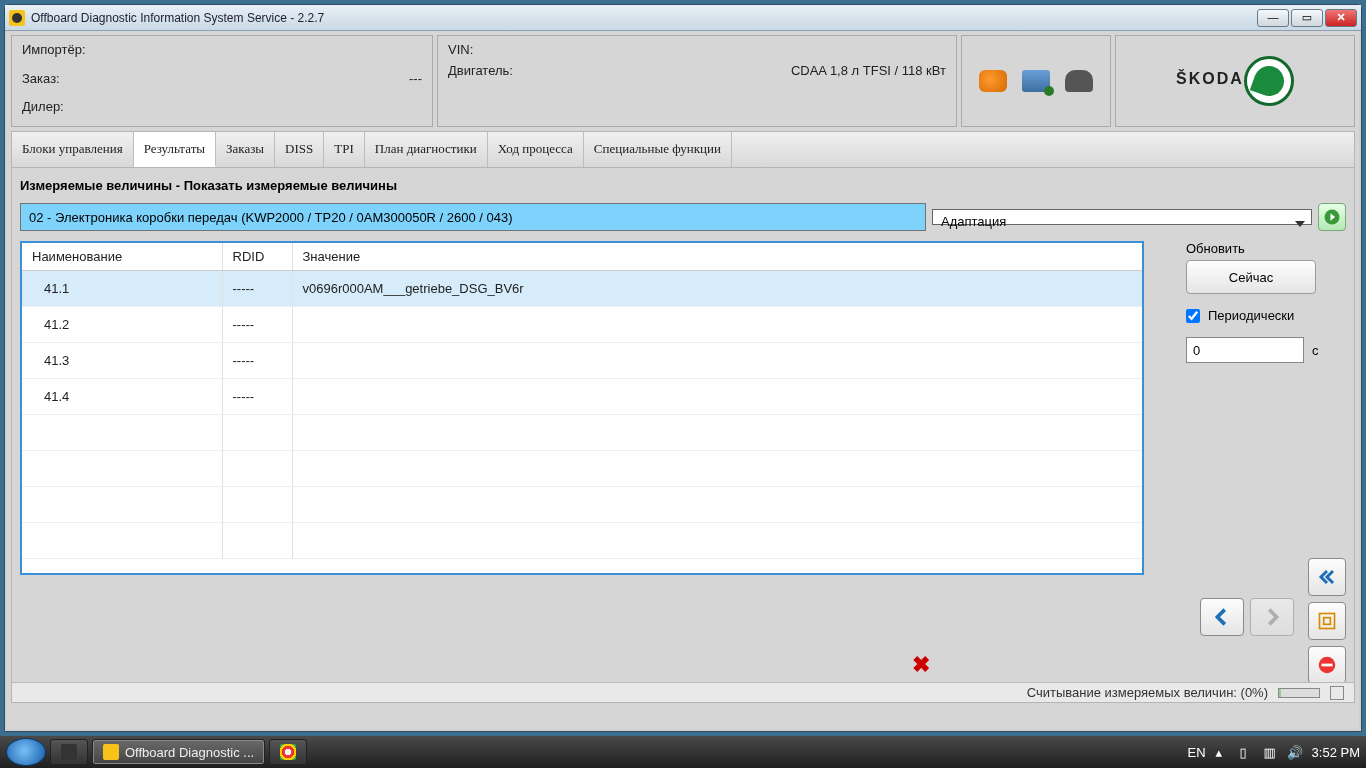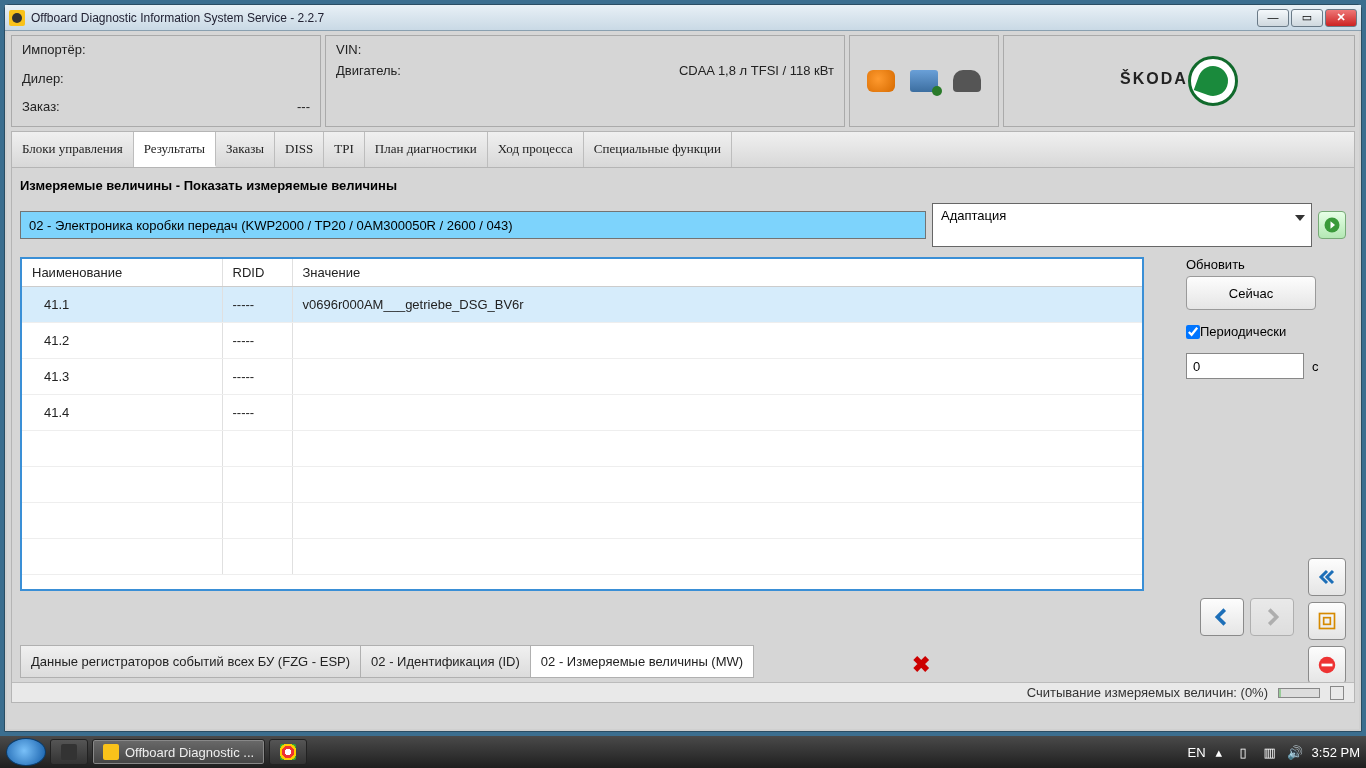--- a/index.html
+++ b/index.html
@@ -15,21 +15,21 @@
 .win-btn { width: 32px; height: 18px; border:1px solid #6a7a87; background:linear-gradient(180deg,#f4f8fb,#cfd8de); border-radius:3px; display:flex; align-items:center; justify-content:center; }
 .win-btn.close { background:linear-gradient(180deg,#e77,#c22); color:#fff; font-weight:bold; }
 .win-btn span { font-size:11px; line-height:1; }
 
 
 .app { position:absolute; inset:26px 2px 2px 2px; background:#d6d6d6; padding:4px; }
 
 
 .topgrid { display:flex; gap:4px; height:92px; }
 .panel { background:#d6d6d6; border:1px solid #aaa; padding:6px 10px; }
-.panel.left { width:310px; display:flex; flex-direction:column; justify-content:space-between; }
+.panel.left { width:422px; display:flex; flex-direction:column; justify-content:space-between; }
 .panel.mid { width:520px; }
 .panel.icons { width:150px; display:flex; align-items:center; justify-content:space-around; }
 .panel.logo { flex:1; display:flex; flex-direction:row; align-items:center; justify-content:center; }
 .panel .row { display:flex; justify-content:space-between; margin-bottom:6px; }
 .panel .lbl { color:#222; }
 .panel .val { color:#222; }
 
 
 .topicon { width:28px; height:22px; }
 .car-icon { background:radial-gradient(circle at 40% 40%, #ff9a2e, #d66a00); border-radius:6px; }
@@ -47,40 +47,40 @@
 .tab { padding:9px 10px; border-right:1px solid #bdbdbd; color:#222; cursor:pointer; white-space:nowrap;font-family:Liberation Serif, serif; }
 .tab.active { background:#fff; border-bottom:2px solid #fff; }
 
 
 .content { background:#d6d6d6; border:1px solid #b5b5b5; padding:6px 8px; height:536px; position:relative; }
 .section-title { font-weight:700; color:#000; margin:4px 0 10px 0; }
 
 
 .selrow { display:flex; align-items:center; gap:6px; }
 .sel-text { flex:1; border:1px solid #737373; background:#7dd3fc; padding:4px 8px; height:28px; display:flex; align-items:center; }
-.combo { width:380px; height:44px; border:1px solid #666; background:#fff; position:relative; padding:4px 24px 4px 8px; }
+.combo { width:380px; height:16px; border:1px solid #666; background:#fff; position:relative; padding:4px 24px 4px 8px; }
 .combo:after { content:""; position:absolute; right:6px; top:11px; width:0; height:0; border-left:5px solid transparent; border-right:5px solid transparent; border-top:6px solid #333; }
 .go-btn { width:28px; height:28px; border:1px solid #7a7; background:linear-gradient(180deg,#e6ffe6,#b4e8b4); border-radius:4px; display:flex; align-items:center; justify-content:center; }
 .go-btn svg { width:18px; height:18px; }
 
 
 .bodygrid { display:flex; margin-top:10px; gap:8px; }
 .table-wrap { flex:1; border:2px solid #3a8fd6; background:#fff; height:334px; overflow:hidden; }
 table { width:100%; border-collapse:collapse; }
 th { text-align:left; padding:6px 10px; font-weight:400; color:#222; border-bottom:1px solid #ccc; background:#fff; }
 th + th, td + td { border-left:1px solid #e0e0e0; }
 td { padding:10px 10px; color:#222; border-bottom:1px solid #eee; }
 tr.selected td { background:#d6ecfb; }
 .col-name { width:200px; }
 .col-rdid { width:70px; text-align:left; }
 
 .sidebar { width:160px;margin-left:34px; }
 .sidebar .lbl { margin-bottom:4px; }
 .btn-now { width:130px; height:34px; background:linear-gradient(180deg,#fdfdfd,#e5e5e5); border:1px solid #9a9a9a; border-radius:4px; cursor:pointer; }
-.chkrow { margin-top:14px; display:flex; align-items:center; }
+.chkrow { margin-top:14px; display:flex; align-items:center; gap:8px; }
 .chkrow input { width:14px; height:14px; }
 .num-row { margin-top:14px; display:flex; align-items:center; gap:8px; }
 .num-row input { width:118px; height:26px; border:1px solid #888; padding:2px 6px; }
 
 
 .navrow { position:absolute; right:60px; bottom:66px; display:flex; gap:6px; }
 .sqbtn { width:44px; height:38px; background:linear-gradient(180deg,#fdfdfd,#e5e5e5); border:1px solid #8a8a8a; border-radius:4px; display:flex; align-items:center; justify-content:center; }
 .sqbtn.disabled { opacity:0.5; }
 
 
@@ -128,25 +128,25 @@
   </div>
 
   <div class="app">
 
     <div class="topgrid">
       <div class="panel left">
         <div class="row">
             <span class="lbl">Импортёр:</span>
           </div>
         <div class="row">
-            <span class="lbl">Дилер:</span>
-          </div>
-        <div class="row">
             <span class="lbl">Заказ:</span>
             <span class="val">---</span>
+          </div>
+        <div class="row">
+            <span class="lbl">Дилер:</span>
           </div>
       </div>
       <div class="panel mid">
         <div class="row">
             <span class="lbl">VIN:</span>
           </div>
         <div class="row">
             <span class="lbl">Двигатель:</span>
             <span class="val">CDAA 1,8 л TFSI / 118 кВт</span>
           </div>
@@ -281,25 +281,20 @@
             </svg>
         </div>
         <div class="sqbtn">
           <svg width="22" height="22" viewBox="0 0 24 24">
               <circle cx="12" cy="12" r="9" fill="#e33"></circle>
               <rect x="6" y="10.5" width="12" height="3" fill="#fff"></rect>
             </svg>
         </div>
       </div>
 
-      <div class="btabs">
-        <div class="btab">Данные регистраторов событий всех БУ (FZG - ESP)</div>
-        <div class="btab">02 - Идентификация (ID)</div>
-        <div class="btab active">02 - Измеряемые величины (MW)</div>
-      </div>
       <div class="close-x">✖</div>
 
       <div class="status">
         <span>Считывание измеряемых величин: (0%)</span>
         <div class="bar"></div>
         <div class="doc-icon"></div>
       </div>
     </div>
   </div>
 </div>

